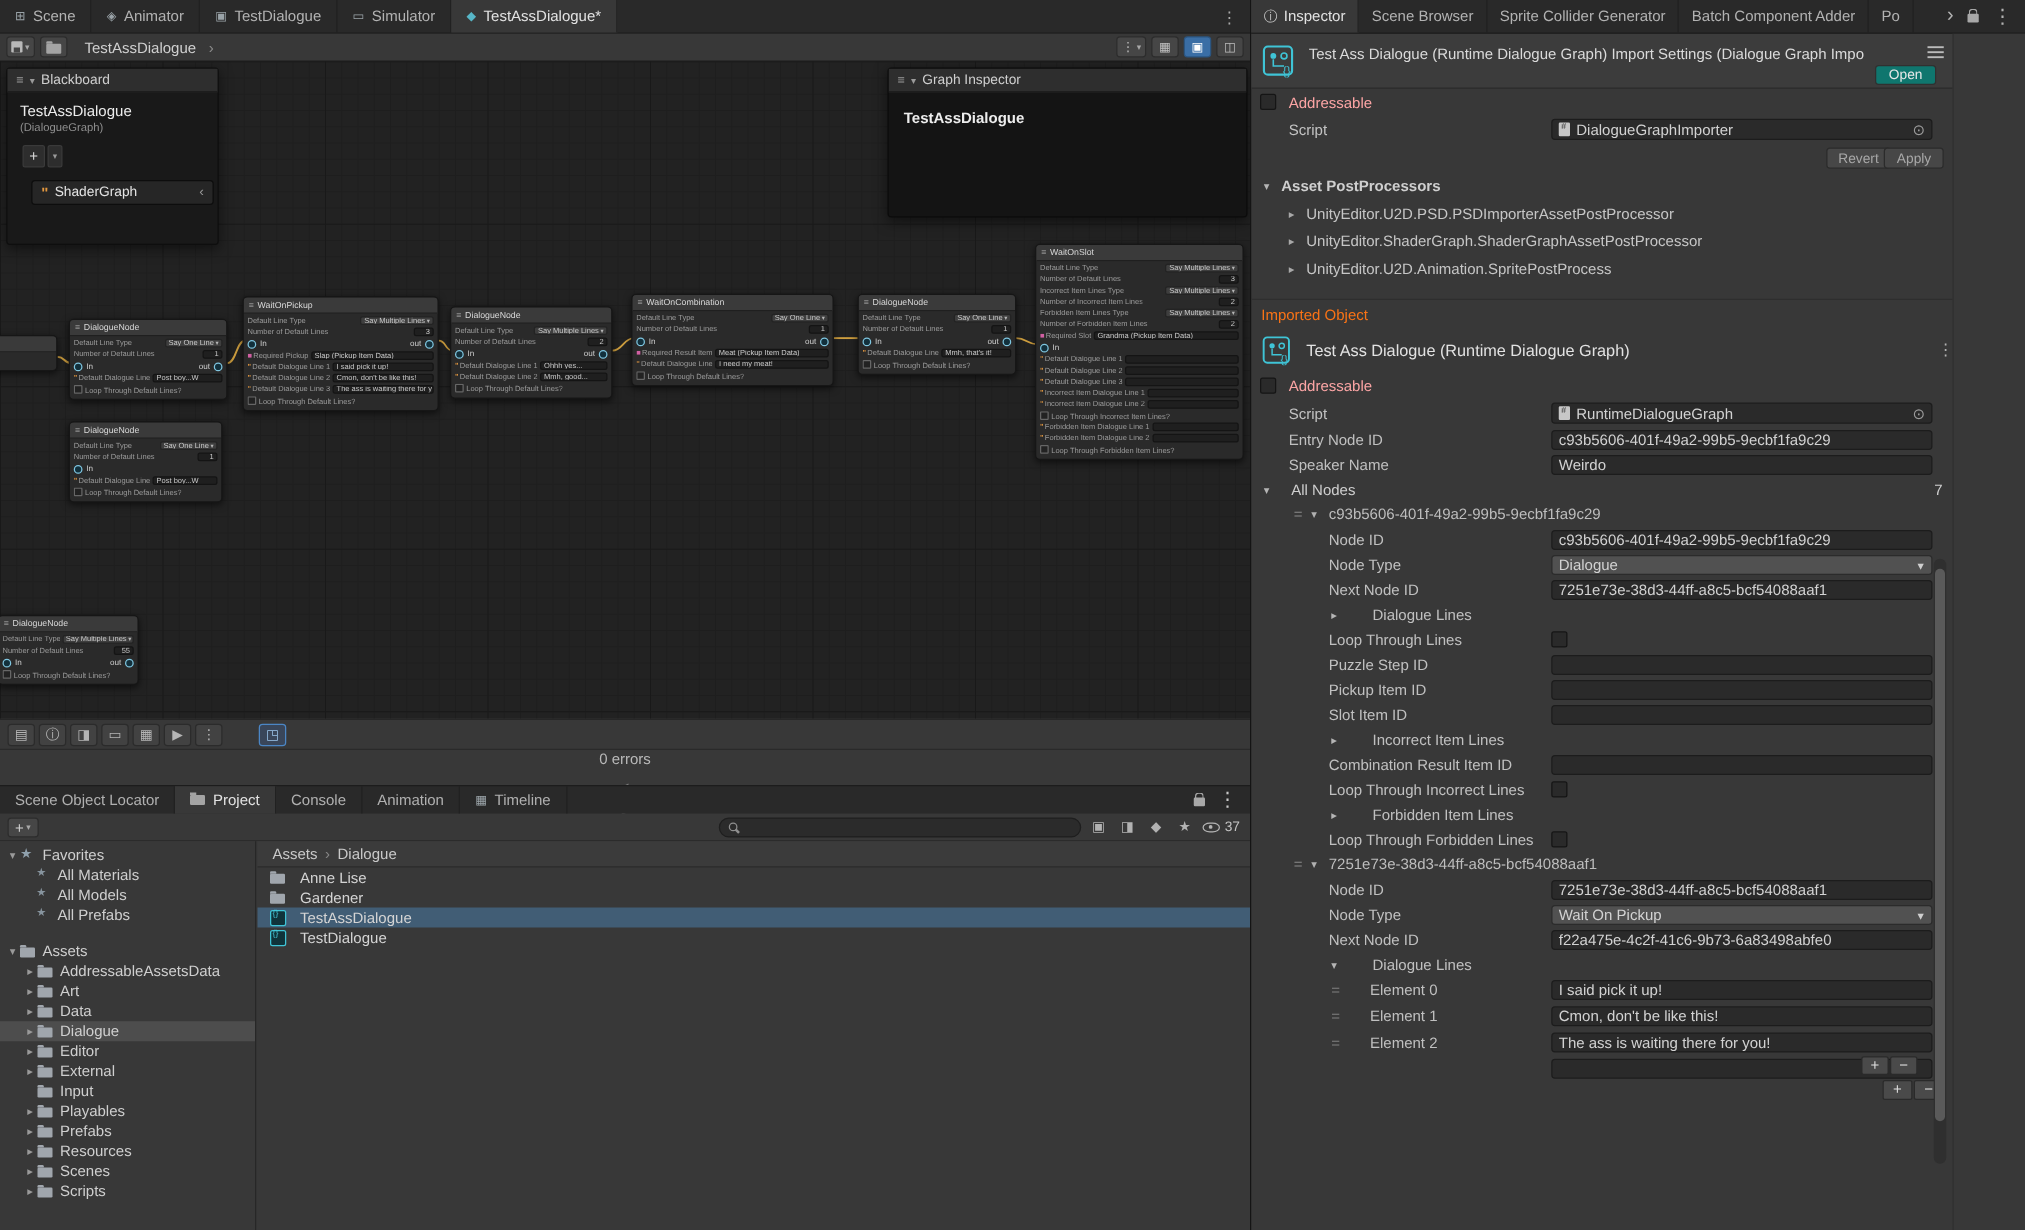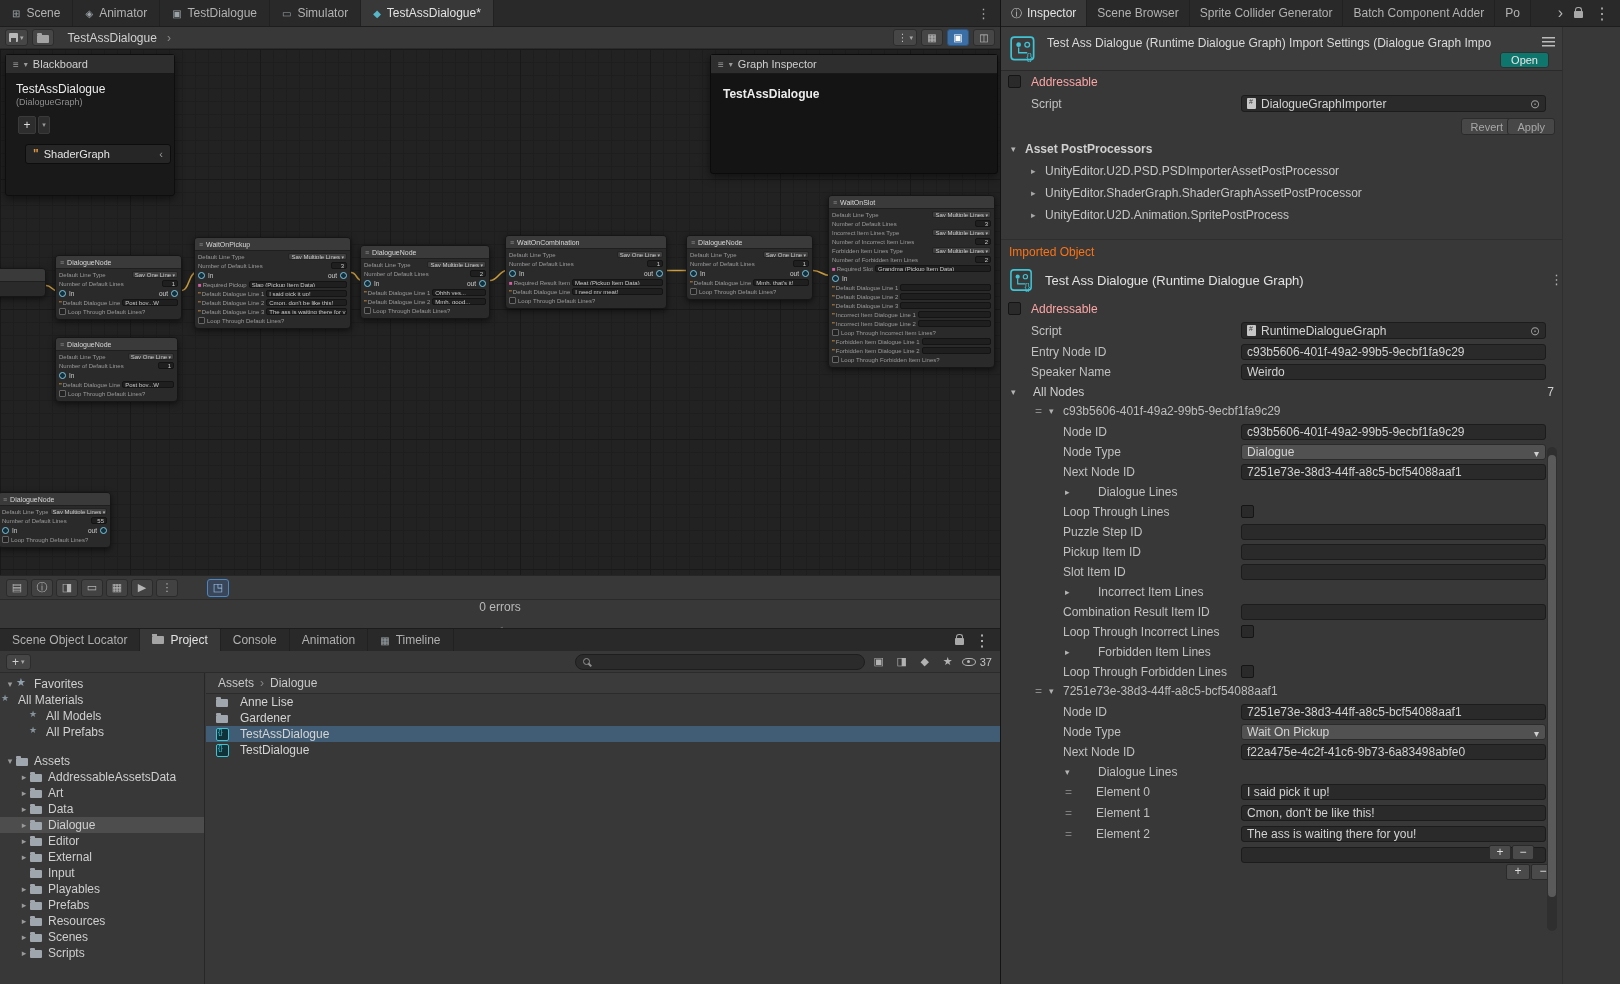--- a/index.html
+++ b/index.html
@@ -936,21 +936,21 @@
 
   <div id="project-body">
     <div id="project-tree">
 
         <div class="trow" style="padding-left: 4px;">
           <span class="tarrow">▾</span>
           <span class="ticon" data-icon="star"></span>
           <span class="tlabel">Favorites</span>
         </div>
 
-        <div class="trow" style="">
+        <div class="trow" style="padding-left: 28px;">
 
           <span class="ticon" data-icon="star-sm"></span>
           <span class="tlabel">All Materials</span>
         </div>
 
         <div class="trow" style="padding-left: 28px;">
 
           <span class="ticon" data-icon="star-sm"></span>
           <span class="tlabel">All Models</span>
         </div>

